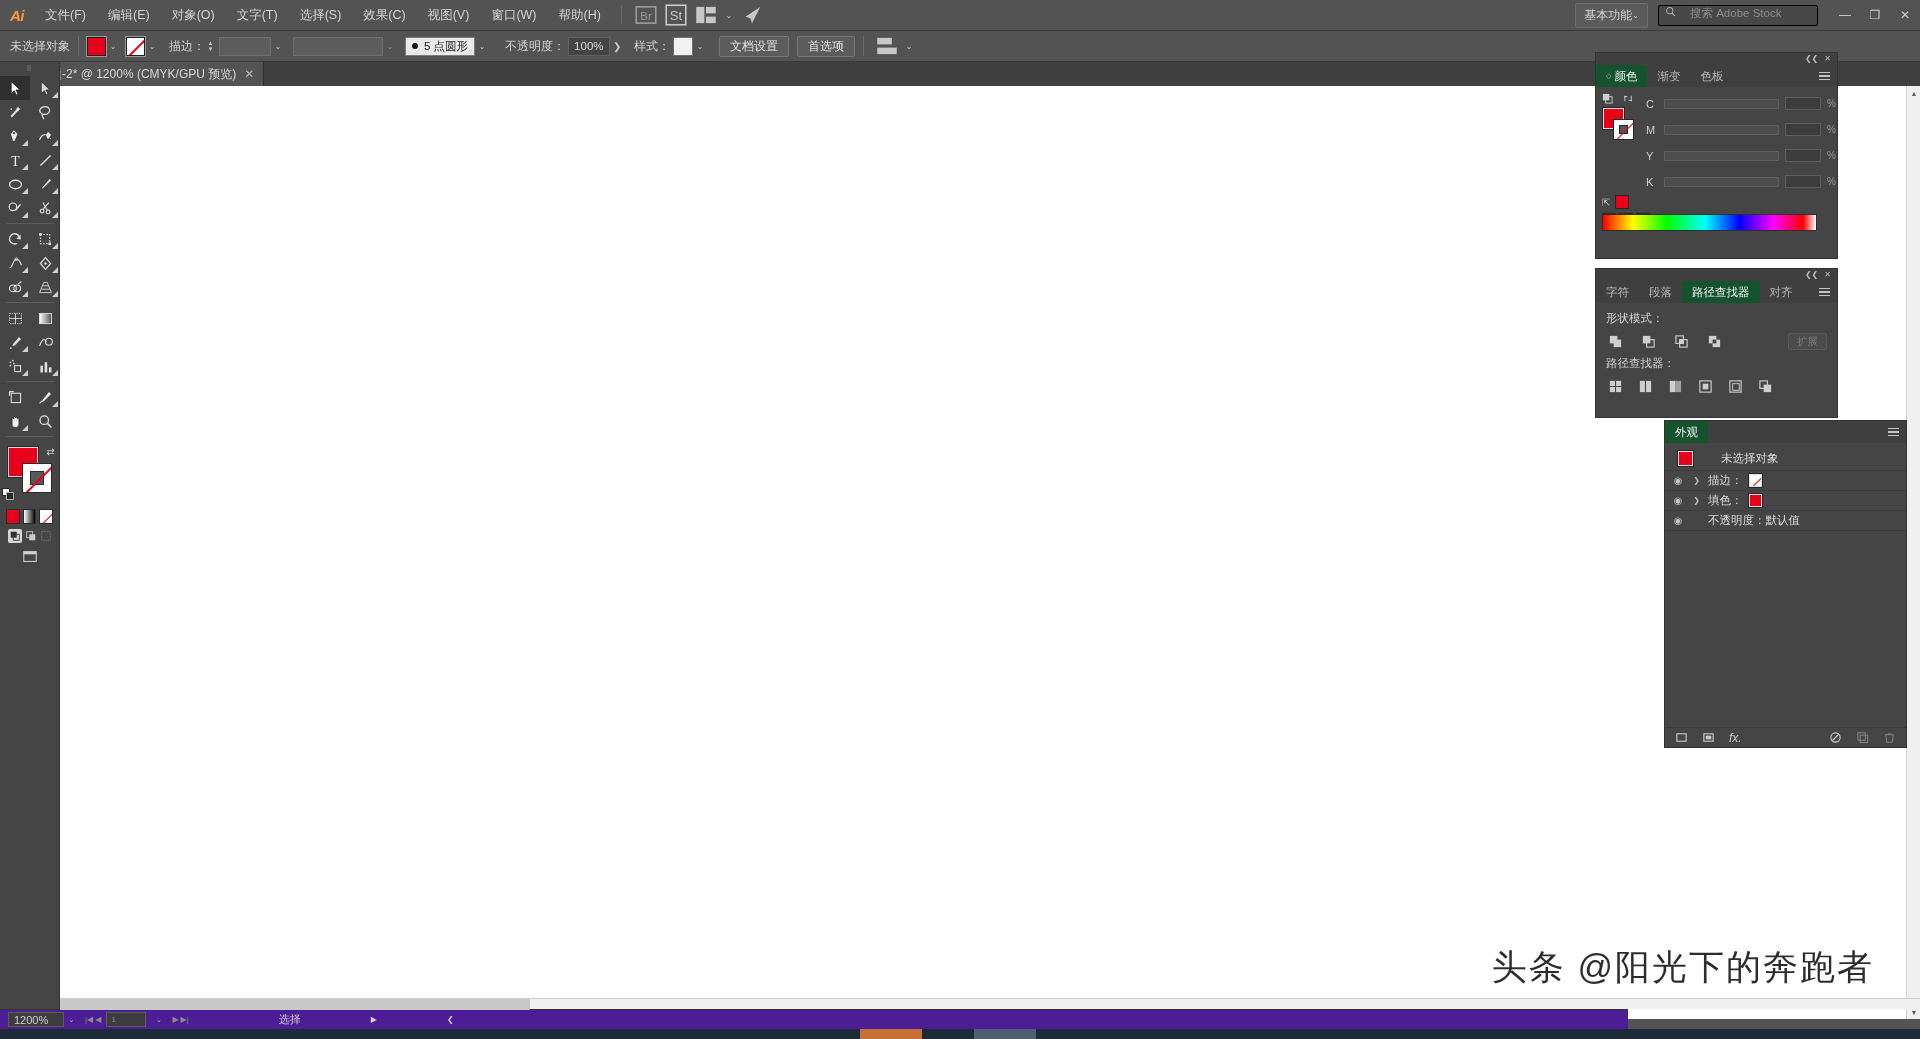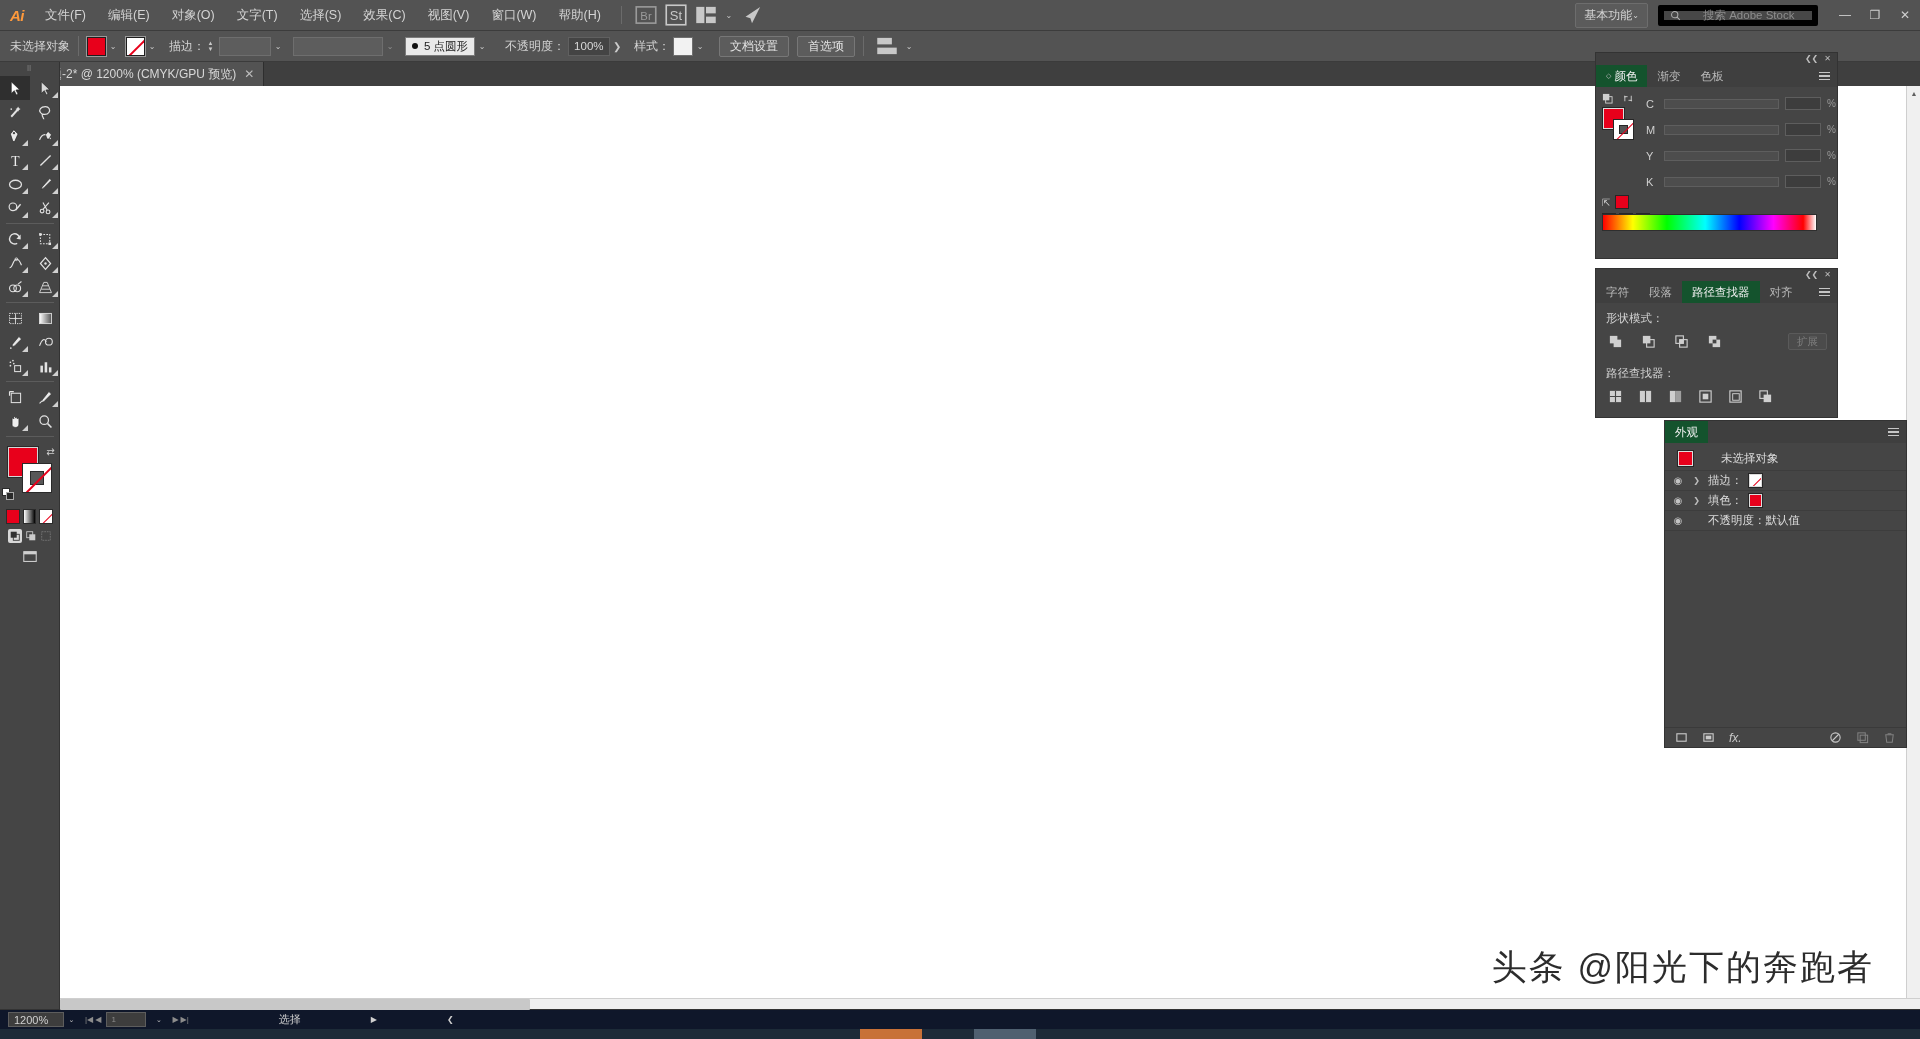--- a/index.html
+++ b/index.html
@@ -32,23 +32,23 @@
     width: 26px; height: 22px; display: inline-flex; align-items: center; justify-content: center;
     color: #c8c8c8; font-size: 13px; margin: 14px 2px;
   }
   .mb-right { margin-left: auto; display: flex; align-items: center; height: 31px; }
   .ws-btn {
     display: flex; align-items: center; padding: 3px 8px;
     font-size: 12px; color: #d4d4d4; border: 1px solid #6d6d6d; border-radius: 2px;
     background: #5b5b5b; margin-right: 10px;
   }
   .search-box {
-    display: flex; align-items: center; gap: 22px;
+    display: flex; align-items: flex-start; gap: 14px;
     width: 160px; height: 21px; background: #474747;
-    border: 6px solid #000000; border-radius: 2px; padding: 0 6px;
+    border: 1px solid #000000; border-radius: 2px; padding: 0 6px;
     font-size: 11.5px; color: #8d8d8d; margin-right: 12px;
   }
   .wctl {
     width: 30px; height: 31px; display: flex; align-items: center; justify-content: center;
     color: #cfcfcf; font-size: 12px;
   }
 
   
   .controlbar {
     position: absolute; left: 0; top: 31px; width: 1920px; height: 31px;
@@ -284,21 +284,21 @@
     position: absolute; left: 6px; bottom: 6px; width: 215px; height: 17px;
     background: linear-gradient(to right,
       #ff0000 0%, #ffff00 14%, #00ff00 30%, #00ffff 48%,
       #0000ff 64%, #ff00ff 80%, #ff0000 94%, #ffffff 100%);
     border: 1px solid #2e2e2e;
   }
 
   
   .pf-body { padding: 8px 10px 10px 10px; }
   .pf-title { font-size: 11.5px; color: #d2d2d2; margin-bottom: 7px; }
-  .pf-row { display: flex; align-items: center; gap: 14px; margin-bottom: 16px; }
+  .pf-row { display: flex; align-items: center; gap: 14px; margin-bottom: 6px; }
   .pf-btn {
     width: 19px; height: 17px; display: flex; align-items: center; justify-content: center;
   }
   .pf-btn svg { width: 15px; height: 15px; }
   .pf-expand {
     margin-left: auto; height: 17px; padding: 0 8px; background: #4b4b4b;
     border: 1px solid #5a5a5a; font-size: 10.5px; color: #7e7e7e;
     display: flex; align-items: center; border-radius: 2px;
   }
 
@@ -324,22 +324,22 @@
   .ap-footer {
     position: absolute; left: 0; right: 0; bottom: 0; height: 20px;
     background: #454545; border-top: 1px solid #3a3a3a;
     display: flex; align-items: center; gap: 14px; padding: 0 10px;
   }
   .ap-fbtn { color: #c9c9c9; font-size: 11px; }
   .ap-fbtn svg { width: 13px; height: 13px; display: block; }
 
   
   .statusbar {
-    position: absolute; left: 0; bottom: 10px; width: 1920px; height: 20px;
-    background: #0f172a; display: flex; align-items: center;
+    position: absolute; left: 0; bottom: 10px; width: 1628px; height: 20px;
+    background: #4c1d95; display: flex; align-items: center;
     border-top: 1px solid #333; font-size: 11px; color: #d0d0d0;
   }
   .sb-zoom {
     width: 56px; height: 15px; background: #3d3d3d; border: 1px solid #5d5d5d;
     display: flex; align-items: center; padding-left: 5px; margin-left: 8px;
   }
   .sb-cv {
     width: 15px; height: 15px; display: flex; align-items: center; justify-content: center;
     color: #c2c2c2; font-size: 7px;
   }

